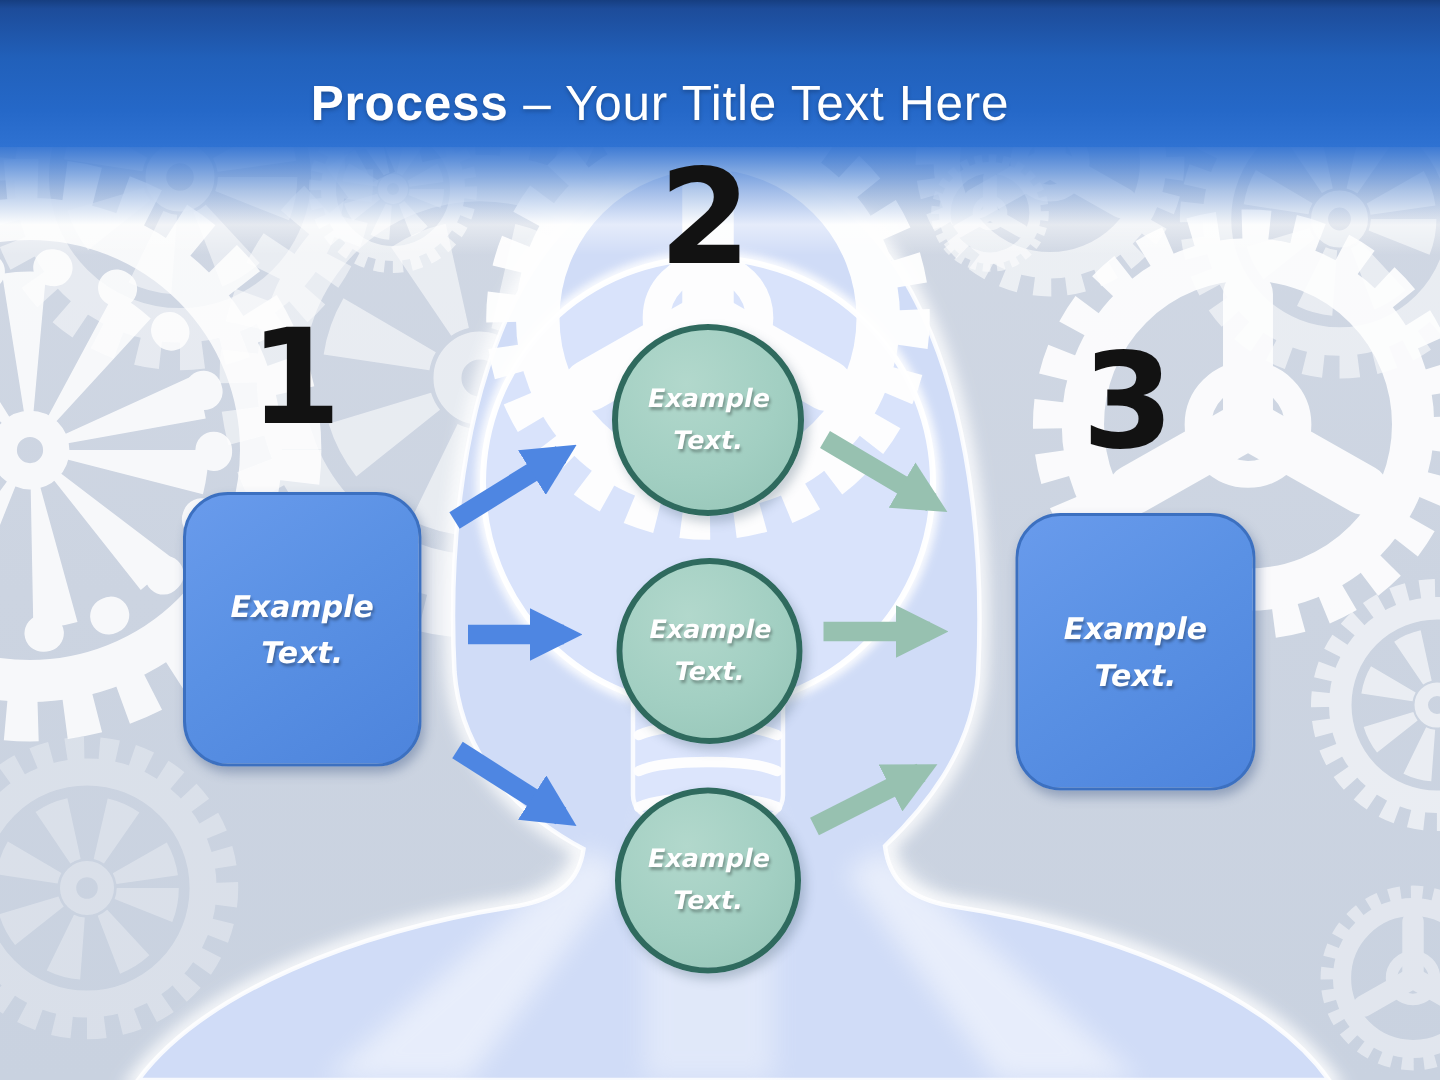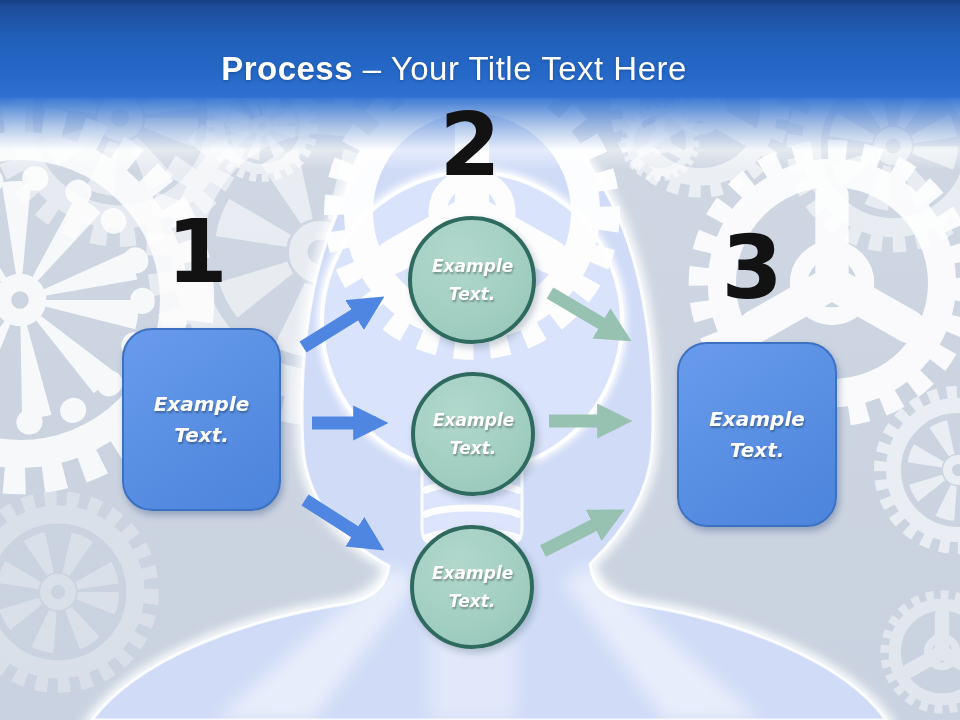--- a/index.html
+++ b/index.html
@@ -15,21 +15,21 @@
   .header{
     position:absolute;left:0;top:0;width:960px;height:98px;
     background:linear-gradient(180deg,#163e80 0%,#1d4c9a 6%,#2160ba 40%,#2568c8 75%,#2f72d2 100%);
   }
   .header-fade{
     position:absolute;left:0;top:98px;width:960px;height:72px;
     background:linear-gradient(180deg,rgba(52,116,210,0.95) 0%,rgba(120,160,220,0.55) 40%,rgba(255,255,255,0.45) 72%,rgba(240,245,252,0) 100%);
     pointer-events:none;
   }
   .title{
-    position:absolute;left:16px;top:50px;width:876px;margin:0;
+    position:absolute;left:2px;top:50px;width:876px;margin:0;
     text-align:center;color:#ffffff;font-size:33px;font-weight:400;
     letter-spacing:0.5px;text-shadow:0 1px 3px rgba(0,0,0,0.25);
   }
   .title .title-bold{font-weight:700;}
 
   
   .num{
     position:absolute;width:110px;text-align:center;
     font-family:"DejaVu Sans","Liberation Sans",sans-serif;
     font-weight:700;font-size:88px;line-height:1;color:#121212;

